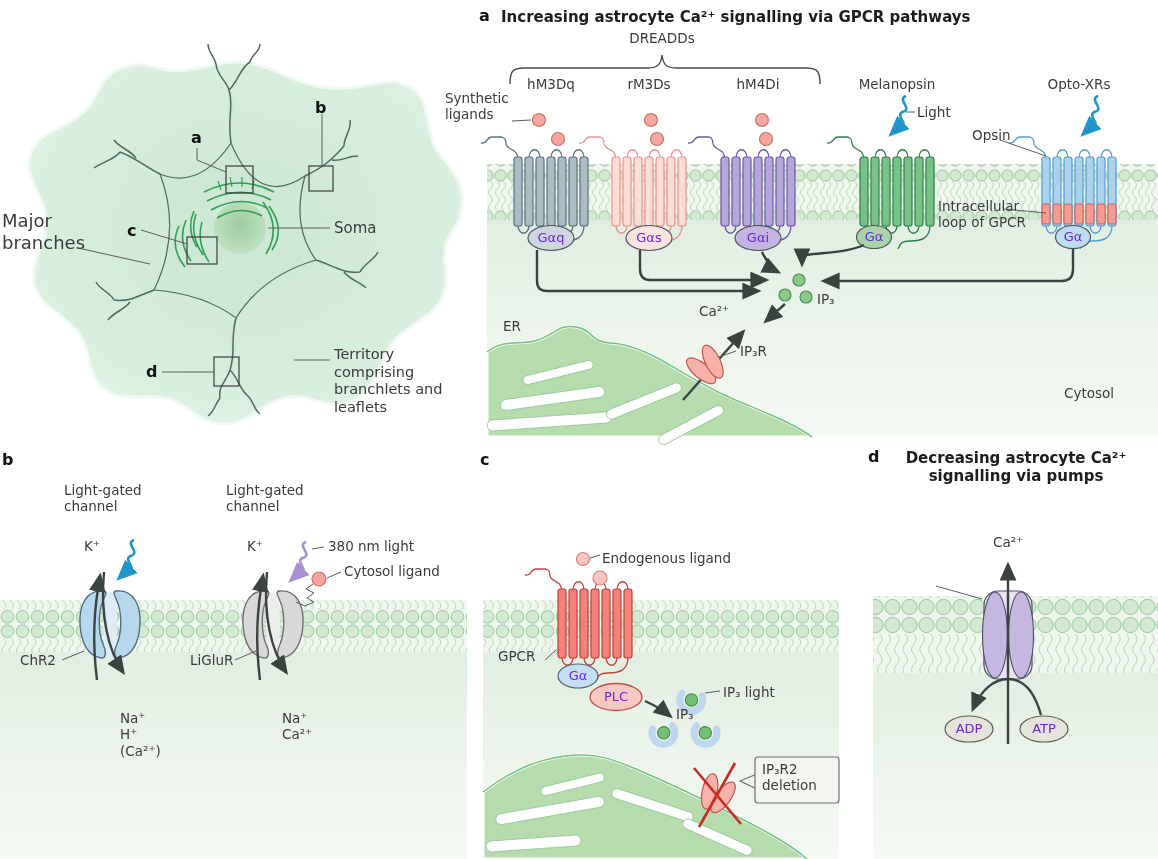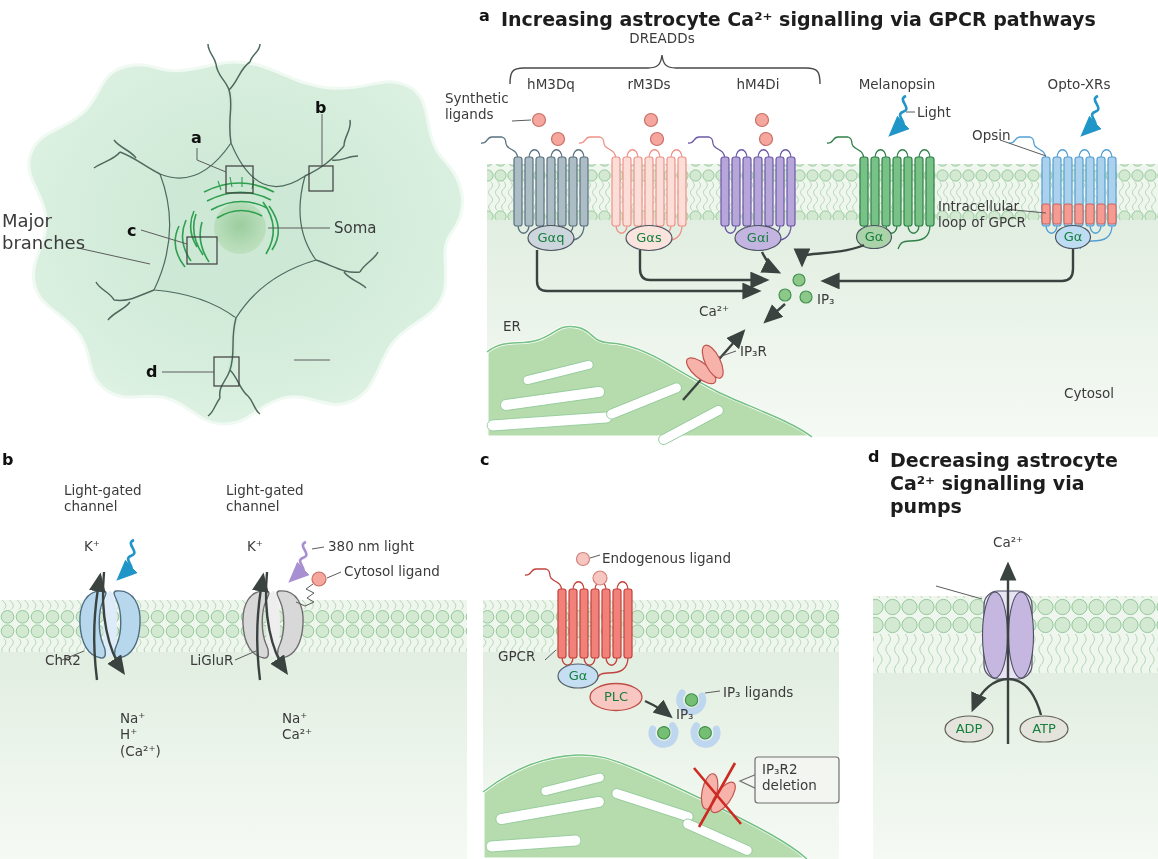--- a/index.html
+++ b/index.html
@@ -2,23 +2,23 @@
 <html><head>
 <meta charset="utf-8">
 <style>
   html,body{margin:0;padding:0;background:#fff;}
   #fig{position:relative;width:1158px;height:859px;background:#fff;overflow:hidden;
        font-family:"DejaVu Sans",sans-serif;}
   #gfx{position:absolute;left:0;top:0;}
   .lbl{position:absolute;font-size:13.5px;color:#3b3b3b;line-height:1.22;white-space:pre-line;}
   .c{transform:translateX(-50%);text-align:left;}
   .cc{transform:translate(-50%,-50%);text-align:center;}
-  .tt{font-weight:bold;font-size:19px;color:#1d1d1d;}
+  .tt{font-weight:bold;font-size:15px;color:#1d1d1d;text-align:center;}
   .tag{font-weight:bold;font-size:16px;color:#101010;}
-  .gtxt{font-size:13px;color:#15803d;}
+  .gtxt{font-size:13px;color:#6d28d9;}
   .hx{fill:var(--hf);stroke:var(--hs);stroke-width:1.2;}
   .lp{fill:none;stroke:var(--hs);stroke-width:1.3;}
   .lobe{fill:var(--cf);stroke:var(--cs);stroke-width:1.4;}
   .ctr{fill:var(--cc);}
   .r-slate{--hf:#adbdc5;--hs:#5a7280;}
   .r-pink{--hf:#fcded9;--hs:#ee9289;}
   .r-purple{--hf:#b6a6da;--hs:#6c59a6;}
   .r-green{--hf:#79c287;--hs:#2f8048;}
   .r-blue{--hf:#abd1ec;--hs:#539fd3;}
   .r-red{--hf:#f28179;--hs:#c2423c;}
@@ -319,20 +319,21 @@
     <path class="thin" d="M936,586 L982,599"></path>
   </g>
 </svg>
 
   <div class="lbl tag" style="left:191px;top:128px">a</div>
   <div class="lbl tag" style="left:315px;top:98px">b</div>
   <div class="lbl tag" style="left:127px;top:221px">c</div>
   <div class="lbl tag" style="left:146px;top:362px">d</div>
   <div class="lbl" style="left:334px;top:219px;font-size:15px">Soma</div>
   <div class="lbl" style="left:2px;top:210px;width:80px;font-size:18px">Major branches</div>
+  <div class="lbl" style="left:334px;top:346px;width:118px;font-size:14.5px">Territory comprising branchlets and leaflets</div>
 
   <div class="lbl tag" style="left:479px;top:6px">a</div>
   <div class="lbl tt" style="left:501px;top:8px">Increasing astrocyte Ca²⁺ signalling via GPCR pathways</div>
   <div class="lbl c" style="left:662px;top:30px">DREADDs</div>
   <div class="lbl c" style="left:551px;top:76px">hM3Dq</div>
   <div class="lbl c" style="left:649px;top:76px">rM3Ds</div>
   <div class="lbl c" style="left:758px;top:76px">hM4Di</div>
   <div class="lbl c" style="left:897px;top:76px">Melanopsin</div>
   <div class="lbl c" style="left:1079px;top:76px">Opto-XRs</div>
   <div class="lbl" style="left:445px;top:90px;width:72px">Synthetic ligands</div>
@@ -350,35 +351,35 @@
   <div class="lbl" style="left:817px;top:291px">IP₃</div>
   <div class="lbl" style="left:1064px;top:385px">Cytosol</div>
 
   <div class="lbl tag" style="left:2px;top:450px">b</div>
   <div class="lbl c" style="left:110px;top:482px;width:92px">Light-gated channel</div>
   <div class="lbl c" style="left:272px;top:482px;width:92px">Light-gated channel</div>
   <div class="lbl" style="left:84px;top:538px">K⁺</div>
   <div class="lbl" style="left:247px;top:538px">K⁺</div>
   <div class="lbl" style="left:328px;top:538px">380 nm light</div>
   <div class="lbl" style="left:344px;top:563px">Cytosol ligand</div>
-  <div class="lbl" style="left:45px;top:652px">ChR2</div>
+  <div class="lbl" style="left:20px;top:652px">ChR2</div>
   <div class="lbl" style="left:190px;top:652px">LiGluR</div>
   <div class="lbl" style="left:120px;top:710px">Na⁺
 H⁺
 (Ca²⁺)</div>
   <div class="lbl" style="left:282px;top:710px">Na⁺
 Ca²⁺</div>
 
   <div class="lbl tag" style="left:480px;top:450px">c</div>
   <div class="lbl" style="left:602px;top:550px">Endogenous ligand</div>
   <div class="lbl" style="left:498px;top:648px">GPCR</div>
   <div class="lbl cc gtxt" style="left:578px;top:676px">Gα</div>
   <div class="lbl cc gtxt" style="left:616px;top:697px">PLC</div>
   <div class="lbl" style="left:676px;top:706px">IP₃</div>
-  <div class="lbl" style="left:723px;top:684px">IP₃ ligands</div>
+  <div class="lbl" style="left:723px;top:684px">IP₃ light</div>
   <div class="lbl" style="left:762px;top:761px;width:76px">IP₃R2
 deletion</div>
 
   <div class="lbl tag" style="left:868px;top:447px">d</div>
   <div class="lbl tt" style="left:890px;top:449px;width:252px">Decreasing astrocyte Ca²⁺ signalling via pumps</div>
   <div class="lbl" style="left:993px;top:534px">Ca²⁺</div>
   <div class="lbl cc gtxt" style="left:969px;top:729px">ADP</div>
   <div class="lbl cc gtxt" style="left:1044px;top:729px">ATP</div>
 
 </div>

